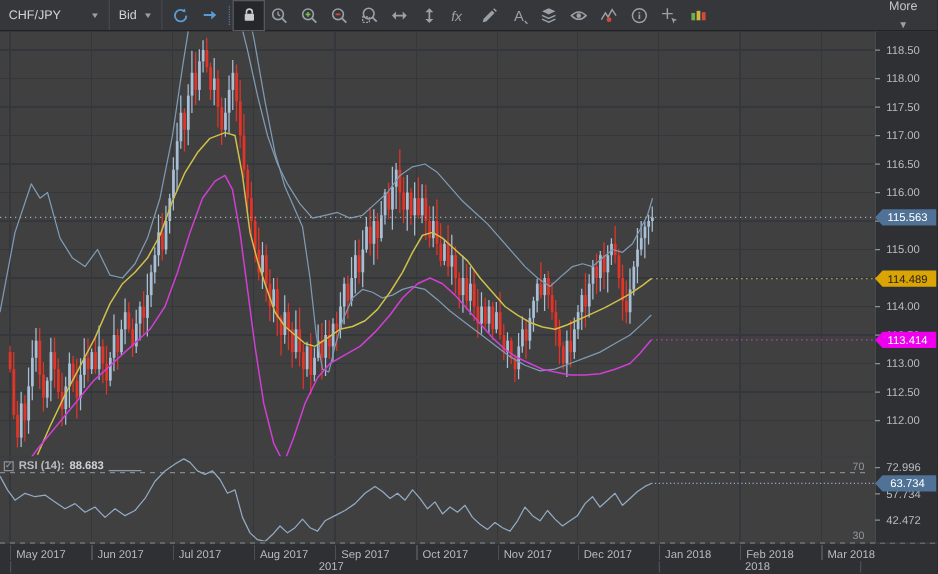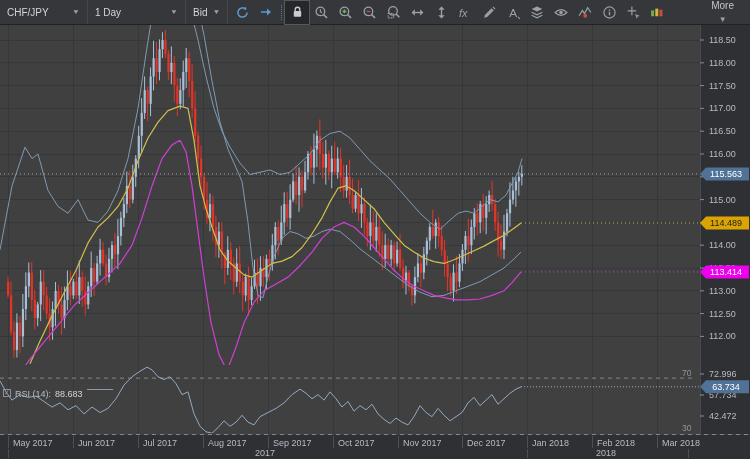--- a/index.html
+++ b/index.html
@@ -19,40 +19,36 @@
   .icons{display:flex;align-items:center;flex:1;padding:0 2px;}
   .tbtn{display:flex;align-items:center;justify-content:center;width:24px;height:23px;
         background:transparent;border:0;padding:0;color:#9aa0a8;cursor:default;}
   .tbtn.active{background:#26272b;outline:1px solid #55585e;}
   .vdiv{width:1px;height:15px;border-left:1px dotted #4f7ba8;margin:0 3px;}
   .more-btn{display:flex;align-items:center;gap:4px;color:#c2c5c9;font-size:10px;
             background:none;border:0;margin-left:auto;margin-right:8px;font-family:"Liberation Sans",sans-serif;flex-direction:column;}
   .more-btn .chev{color:#9aa0a8;font-size:8px;}
   
   #chart-svg{position:absolute;left:0;top:25px;}
-  .rsi-label{position:absolute;left:3px;top:389px;display:flex;align-items:flex-start;gap:4px;
-             font-size:9px;color:#b7bbc1;z-index:3;}
+  .rsi-label{position:absolute;left:3px;top:367px;display:flex;align-items:flex-end;gap:4px;
+             font-size:9px;color:#b7bbc1;z-index:3;font-weight:bold;}
   .rsi-label .val{color:#cfd3d8;}
   .rsi-sample{display:inline-block;width:26px;height:0;border-top:1px solid #7f8globals;border-top:1px solid #8a99ad;}
   .chk{width:8px;height:8px;border:1px solid #8a9097;display:inline-flex;align-items:center;
        justify-content:center;font-size:7px;color:#8a9097;line-height:6px;}
   text{font-family:"Liberation Sans",sans-serif;}
 </style>
 </head>
 <body>
 
 <div class="app">
 
   <div class="toolbar">
     <div class="dd dd-symbol">
       <span>CHF/JPY</span>
-      <span class="chev">▼</span>
-    </div>
-    <div class="dd dd-period">
-      <span>1 Day</span>
       <span class="chev">▼</span>
     </div>
     <div class="dd">
       <span>Bid</span>
       <span class="chev">▼</span>
     </div>
     <div class="icons" id="toolbar-icons">
 
       <button class="tbtn">
           <svg width="15" height="15" viewBox="0 0 14 14">

